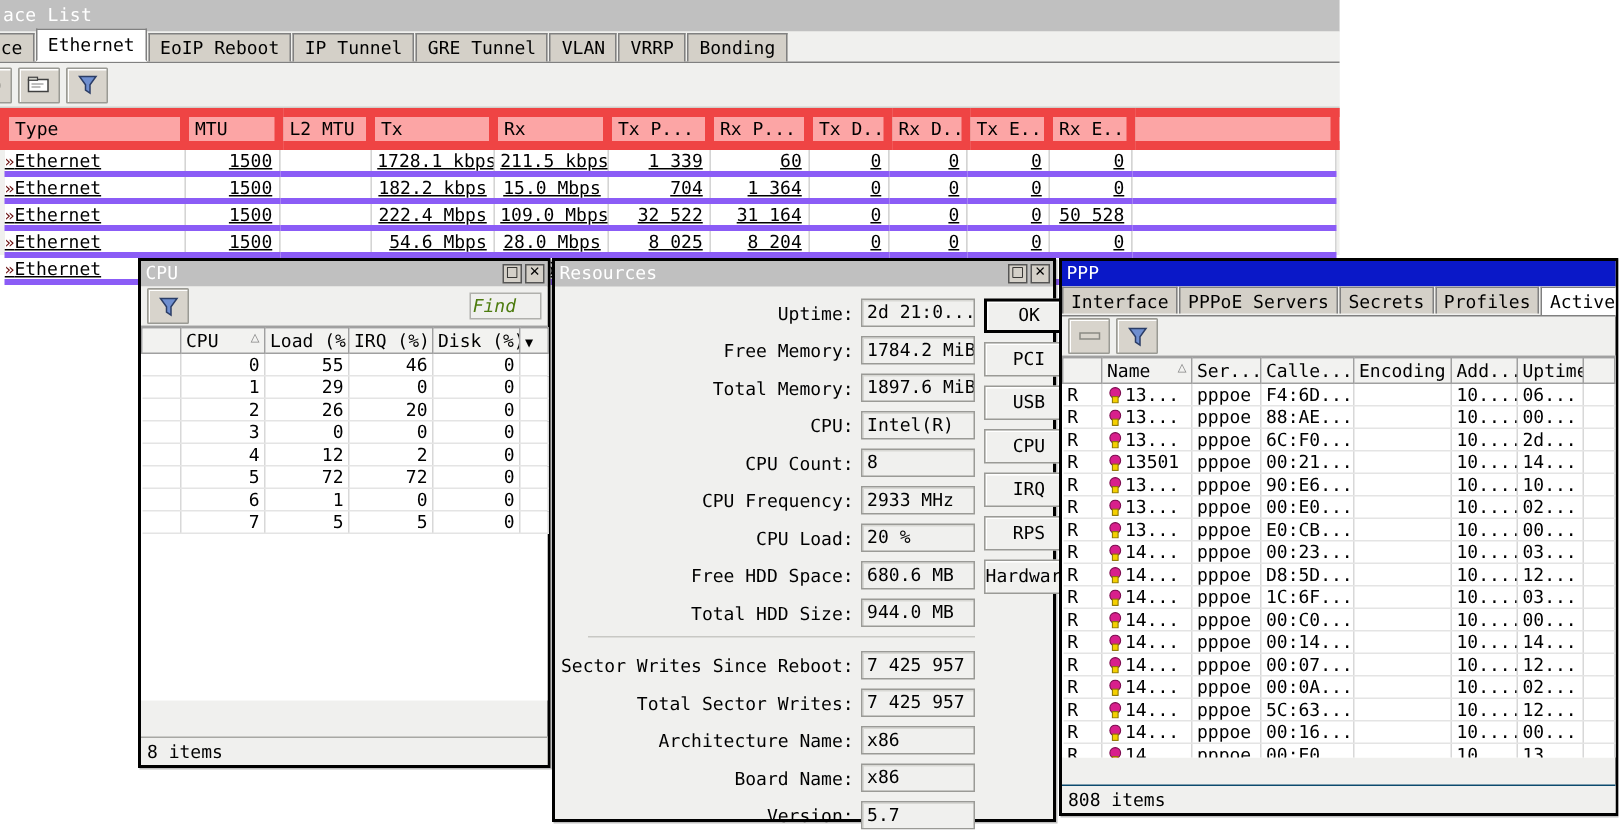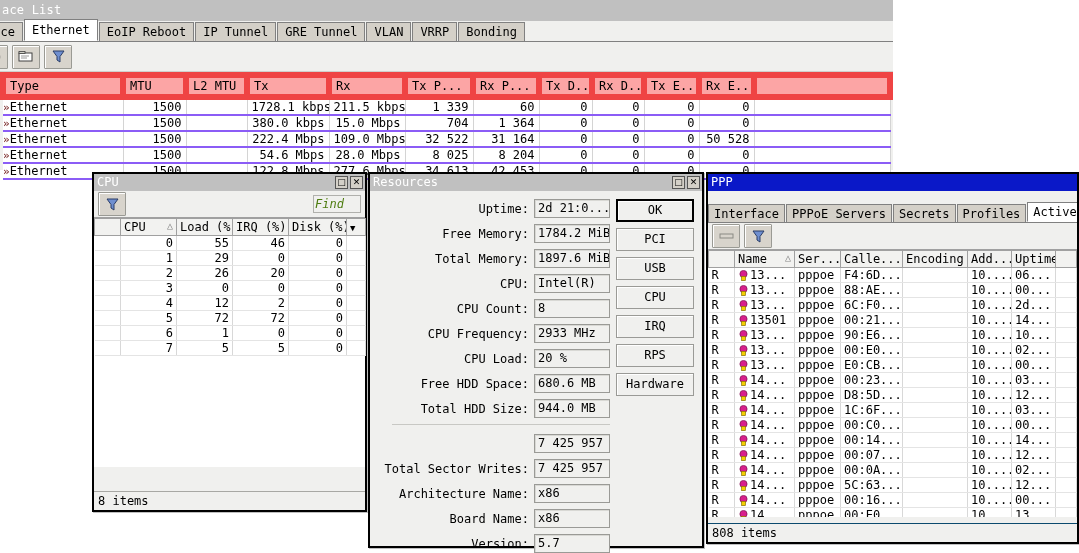--- a/index.html
+++ b/index.html
@@ -70,22 +70,22 @@
     padding: 0 3px; height: 15px; background: #ffffff;
     font-family: "DejaVu Sans Mono", monospace; font-size: 12px;
     white-space: nowrap; overflow: hidden;
   }
   .ta-r { text-align: right; }
 
   .iftable-wrap { position: absolute; left: 0; top: 72px; right: 0; }
   .iftable { width: 100%; border-collapse: collapse; table-layout: fixed; }
   .iftable th { background:#fca5a5; border:6px solid #ef4444; font-weight:normal;
     text-align:left; padding:1px 4px; height:17px; font-size:12px; white-space:nowrap; overflow:hidden;}
-  .iftable td { border-right:1px solid #d4d4d4; border-bottom:2px solid #8b5cf6;
-    padding:0 4px; height:15px; font-size:12px; white-space:nowrap; overflow:hidden; background:#fff;}
+  .iftable td { border-right:1px solid #d4d4d4; border-bottom:4px solid #8b5cf6;
+    padding:0 4px; height:15px; font-size:12px; white-space:nowrap; overflow:hidden; background:#fff;text-decoration:underline;}
   .rowmark { color:#6b1010; font-size:11px; }
 
   
   .win {
     position: absolute; background: #f0f0ee;
     border: 2px solid #000000;
     box-shadow: 1px 1px 0 rgba(0,0,0,0.25);
   }
   .win-title {
     height: 17px; line-height: 17px;
@@ -139,21 +139,21 @@
   .rbtn {
     height: 23px; background:#f0f0ee; border:1px solid #9a9a96;
     font-size:12px; text-align:center; line-height:21px;
     box-shadow: inset 1px 1px 0 #ffffff;
     font-family:"DejaVu Sans Mono", monospace;
   }
   .rbtn.default { border:2px solid #000000; line-height:19px; }
 
   
   #ppp-window { left: 706px; top: 172px; width: 373px; height: 372px; }
-  .ppp-tabrow { display:flex; align-items:flex-end; height:32px; background:#f0f0ee;
+  .ppp-tabrow { display:flex; align-items:flex-start; height:20px; background:#f0f0ee;
     border-bottom:1px solid #808080; overflow:hidden; }
   .ppp-tab { height:18px; line-height:18px; background:#d4d0c8;
     border:1px solid #808080; border-bottom:none; font-size:12px; padding:0 5px;
     margin-right:1px; white-space:nowrap; }
   .ppp-tab.active { background:#fff; height:20px; line-height:19px; border-bottom:1px solid #fff; }
   .ppp-toolbar { height:26px; display:flex; align-items:center; gap:4px; padding-left:4px; }
   .ppp-grid-wrap { background:#fff; border-top:1px solid #a0a0a0; height: 268px; overflow:hidden; }
   .ppp-status { position:absolute; left:0; right:0; bottom:0; height:19px;
     background:#f0f0ee; border-top:1px solid #0c4a6e; font-size:12px;
     line-height:18px; padding-left:4px; }
@@ -245,21 +245,21 @@
               <td class="ta-r">0</td>
               <td class="ta-r">0</td>
               <td class="ta-r">0</td>
               <td class="ta-r">0</td>
               <td class=""></td>
             </tr>
             <tr>
               <td class="" style="padding-left: 0px;"><span class="rowmark">»</span>Ethernet</td>
               <td class="ta-r">1500</td>
               <td class=""></td>
-              <td class="ta-r">380.0 kbps</td>
+              <td class="ta-r">182.2 kbps</td>
               <td class="ta-r">15.0 Mbps</td>
               <td class="ta-r">704</td>
               <td class="ta-r">1 364</td>
               <td class="ta-r">0</td>
               <td class="ta-r">0</td>
               <td class="ta-r">0</td>
               <td class="ta-r">0</td>
               <td class=""></td>
             </tr>
             <tr>
@@ -464,20 +464,21 @@
               <div class="res-value">680.6 MB</div>
             </div>
             <div class="res-row">
               <div class="res-label">Total HDD Size:</div>
               <div class="res-value">944.0 MB</div>
             </div>
           </div>
         <div class="res-divider"></div>
         <div id="res-bottom">
             <div class="res-row">
+              <div class="res-label">Sector Writes Since Reboot:</div>
               <div class="res-value">7 425 957</div>
             </div>
             <div class="res-row">
               <div class="res-label">Total Sector Writes:</div>
               <div class="res-value">7 425 957</div>
             </div>
             <div class="res-row">
               <div class="res-label">Architecture Name:</div>
               <div class="res-value">x86</div>
             </div>

